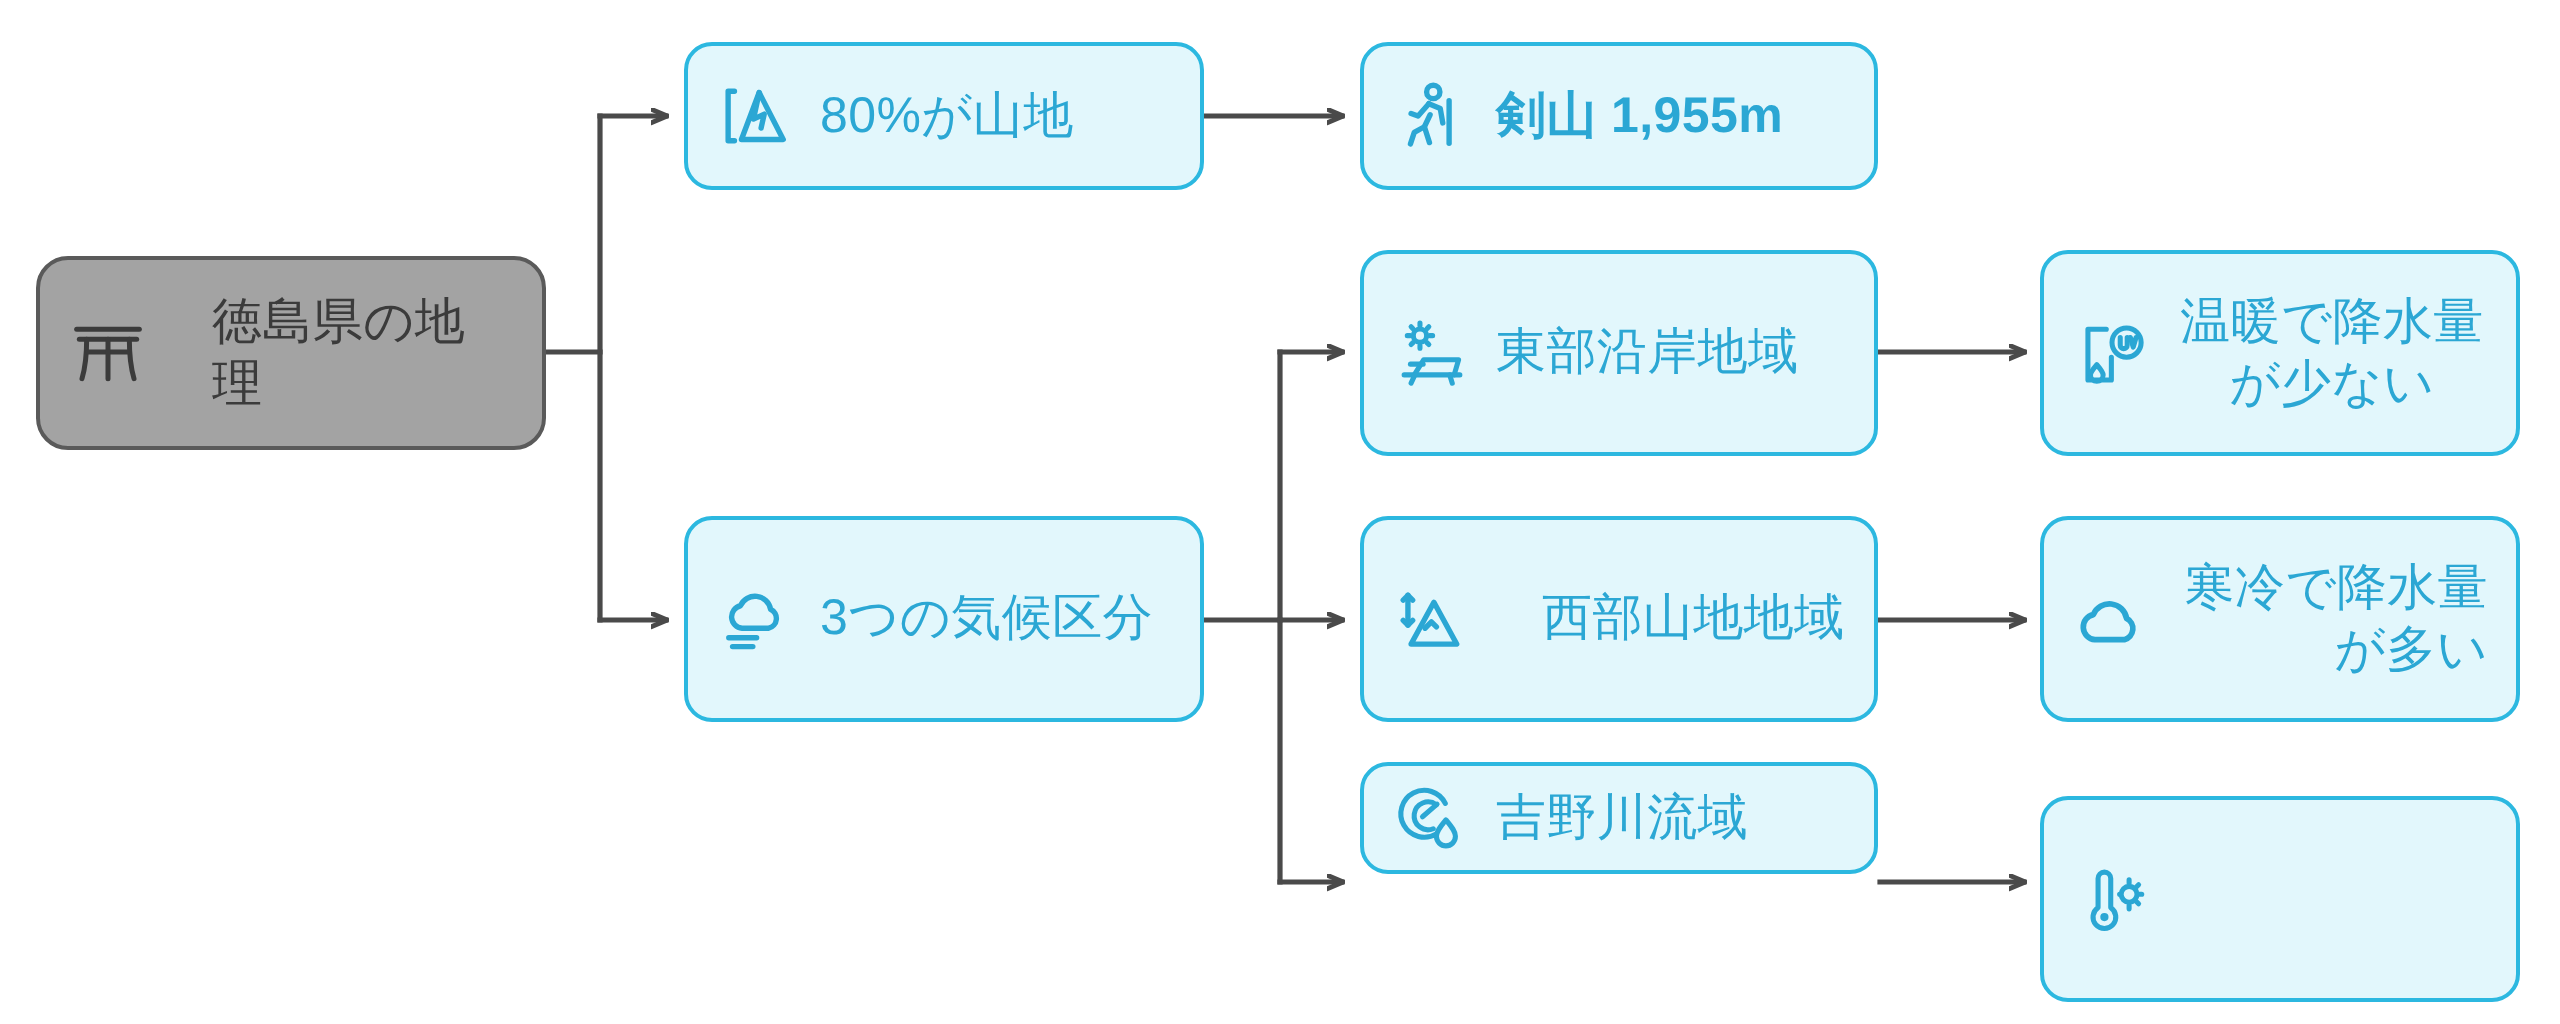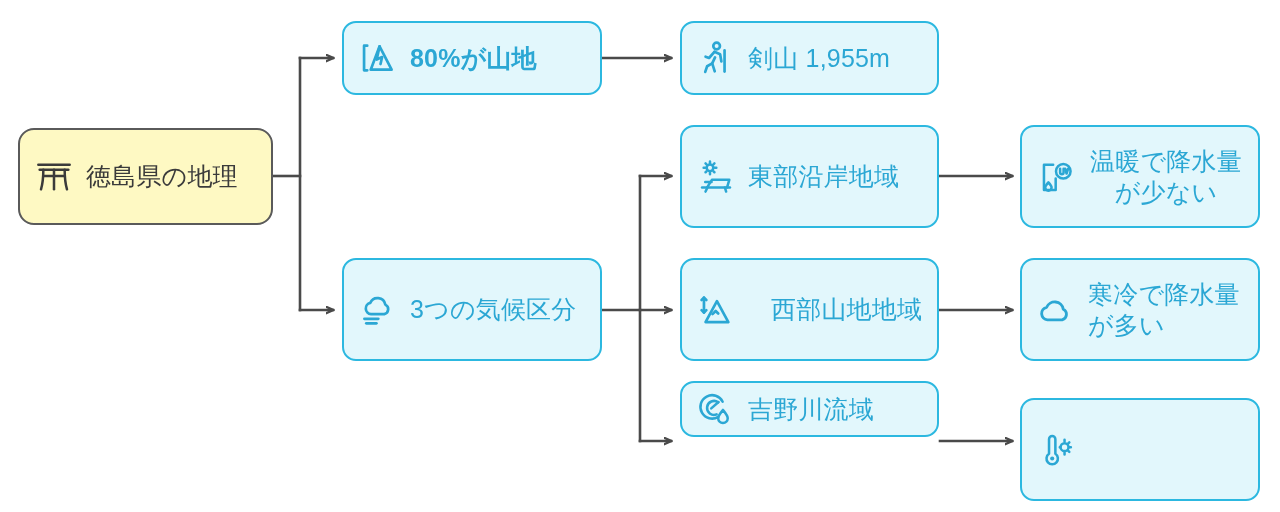--- a/index.html
+++ b/index.html
@@ -46,23 +46,24 @@
   }
   .node .node-label {
     flex: 1 1 auto;
     font-size: 25px;
     line-height: 1.24;
     letter-spacing: 0.2px;
     word-break: break-all;
   }
   
   .node.root-node {
-    background: #fef9c3;
+    background: #a3a3a3;
     border: 2px solid #5a5a5a;
     border-radius: 16px;
+    gap: 20px;
   }
   .node.root-node .node-label {
     color: #3b3b3b;
   }
   
   .node.cyan-node {
     background: #e2f7fc;
     border: 2.5px solid #2cb8e0;
   }
   .node.cyan-node .node-label {
@@ -115,21 +116,21 @@
         <path d="M3.4 7.6h17.2"></path>
         <path d="M5.6 7.6c0 4.4 -.4 8.4 -1.4 11.8"></path>
         <path d="M18.4 7.6c0 4.4 .4 8.4 1.4 11.8"></path>
         <path d="M6.1 11.4h11.8"></path>
         <path d="M12 7.6v11.8"></path>
       </svg>
     </span>
     <span class="node-label">徳島県の地理</span>
   </div>
 
-  <div class="node cyan-node" style="left:342px; top:21px; width:260px; height:74px;font-weight:bold;">
+  <div class="node cyan-node" style="left:342px; top:21px; width:260px; height:74px;">
     <span class="node-icon">
       <svg viewBox="0 0 24 24" width="38" height="38" fill="none" stroke="#2ba7d4" stroke-width="1.7" stroke-linecap="round" stroke-linejoin="round">
         <path d="M5.2 4.2H3.2v15.6h2"></path>
         <path d="M13 4.6 L20.6 19.4 H7.4 Z"></path>
         <path d="M13 4.6 L11.2 13 L14.6 11.4 L13.6 15.8"></path>
       </svg>
     </span>
     <span class="node-label">80%が山地</span>
   </div>
 
@@ -137,21 +138,21 @@
     <span class="node-icon">
       <svg viewBox="0 0 24 24" width="38" height="38" fill="none" stroke="#2ba7d4" stroke-width="1.7" stroke-linecap="round" stroke-linejoin="round">
         <path d="M7.6 14.6a3.6 3.6 0 0 1 -.5 -7.1 5 5 0 0 1 9.5 1.1 3.2 3.2 0 0 1 -.6 6H7.6Z"></path>
         <path d="M3.4 17.6h8.8"></path>
         <path d="M4.6 20.4h6.4"></path>
       </svg>
     </span>
     <span class="node-label">3つの気候区分</span>
   </div>
 
-  <div class="node cyan-node" style="left:680px; top:21px; width:259px; height:74px;">
+  <div class="node cyan-node" style="left:680px; top:21px; width:259px; height:74px;font-weight:bold;">
     <span class="node-icon">
       <svg viewBox="0 0 24 24" width="38" height="38" fill="none" stroke="#2ba7d4" stroke-width="1.7" stroke-linecap="round" stroke-linejoin="round">
         <circle cx="12.4" cy="4.4" r="2.1"></circle>
         <path d="M11 8.1 L7.6 12 L5.4 11.2"></path>
         <path d="M11 8.1 L14.6 9.6 L15.4 14.2"></path>
         <path d="M11.4 11.6 L9.6 15.4 L11.2 20.4"></path>
         <path d="M9.6 15.4 L6.4 17.2 L5.2 20.8"></path>
         <path d="M17.4 7.2 L17.4 20.6"></path>
       </svg>
     </span>
@@ -204,21 +205,21 @@
         <path d="M10.2 4.2H4.4v16h7.4v-7.2"></path>
         <path d="M7.2 15.4c1.3 1.5 2 2.4 2 3.2a2 2 0 0 1 -4 0c0 -.8 .7 -1.7 2 -3.2Z"></path>
         <circle cx="16.6" cy="8.4" r="4.6"></circle>
         <path d="M14.6 6.8v2.4a1.1 1.1 0 0 0 2.2 0V6.8"></path>
         <path d="M17.8 6.8l.9 3 .9 -3"></path>
       </svg>
     </span>
     <span class="node-label">温暖で降水量が少ない</span>
   </div>
 
-  <div class="node cyan-node" style="left:1020px; top:258px; width:240px; height:103px;">
+  <div class="node cyan-node" style="left:1020px; top:258px; width:240px; height:103px;text-align:right;">
     <span class="node-icon">
       <svg viewBox="0 0 24 24" width="38" height="38" fill="none" stroke="#2ba7d4" stroke-width="1.8" stroke-linecap="round" stroke-linejoin="round">
         <path d="M6.6 18.2a4 4 0 0 1 -.5 -7.9 5.5 5.5 0 0 1 10.5 1.2 3.6 3.6 0 0 1 -.7 6.7H6.6Z"></path>
       </svg>
     </span>
     <span class="node-label">寒冷で降水量が多い</span>
   </div>
 
   <div class="node cyan-node" style="left:1020px; top:398px; width:240px; height:103px;">
     <span class="node-icon">

